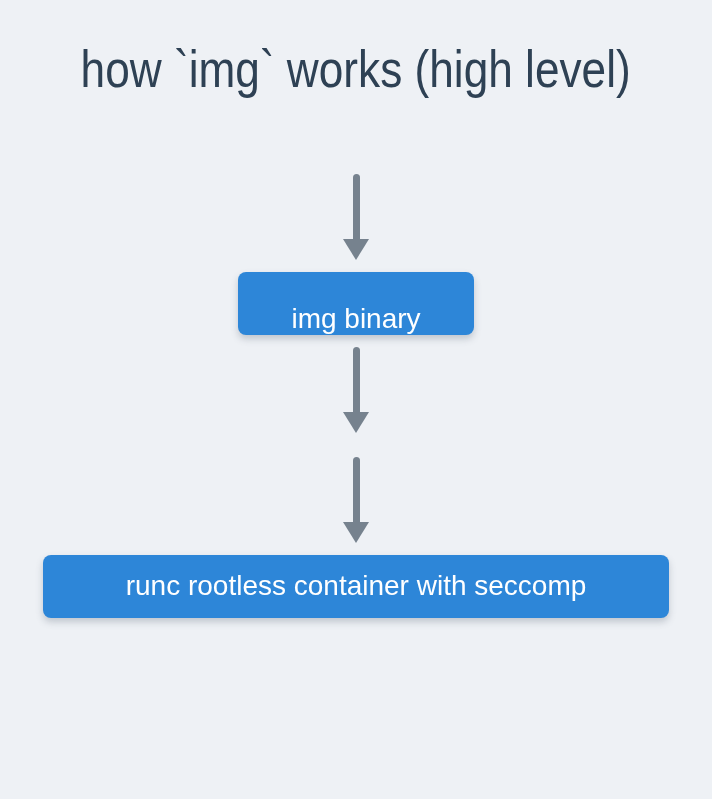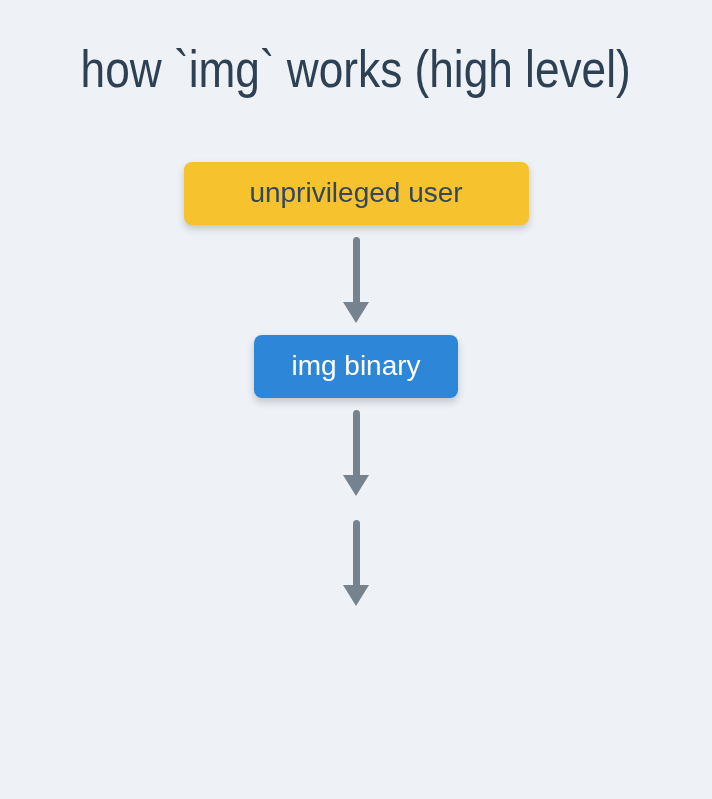--- a/index.html
+++ b/index.html
@@ -54,21 +54,21 @@
     background: var(--user-box, #f6c32e);
     color: var(--user-box-text, #33475b);
   }
 
   .node-process {
     background: var(--process-box, #2d86d8);
     color: var(--process-box-text, #ffffff);
   }
 
   .w1 { width: 345px; }
-  .w2 { width: 204px; }
+  .w2 { width: 236px; align-items: flex-end; }
   .w3 { width: 412px; }
   .w4 { width: 626px; }
 
   .arrow {
     height: 86px;
     margin: 12px 0;
     display: flex;
     flex-direction: column;
     align-items: center;
   }
@@ -91,23 +91,20 @@
 </style>
 </head>
 <body>
 
 <div class="canvas">
 
   <h1 class="title">how `img` works (high level)</h1>
 
   <div class="flow">
 
-    <div class="node node-user w1">
-      <span>unprivileged user</span>
-    </div>
 
     <div class="arrow">
       <div class="arrow-shaft"></div>
       <div class="arrow-head"></div>
     </div>
 
     <div class="node node-process w2">
       <span>img binary</span>
     </div>
 
@@ -115,15 +112,18 @@
       <div class="arrow-shaft"></div>
       <div class="arrow-head"></div>
     </div>
 
 
     <div class="arrow">
       <div class="arrow-shaft"></div>
       <div class="arrow-head"></div>
     </div>
 
+    <div class="node node-process w4">
+      <span>runc rootless container with seccomp</span>
+    </div>
 
   </div>
 </div>
 
 </body></html>

